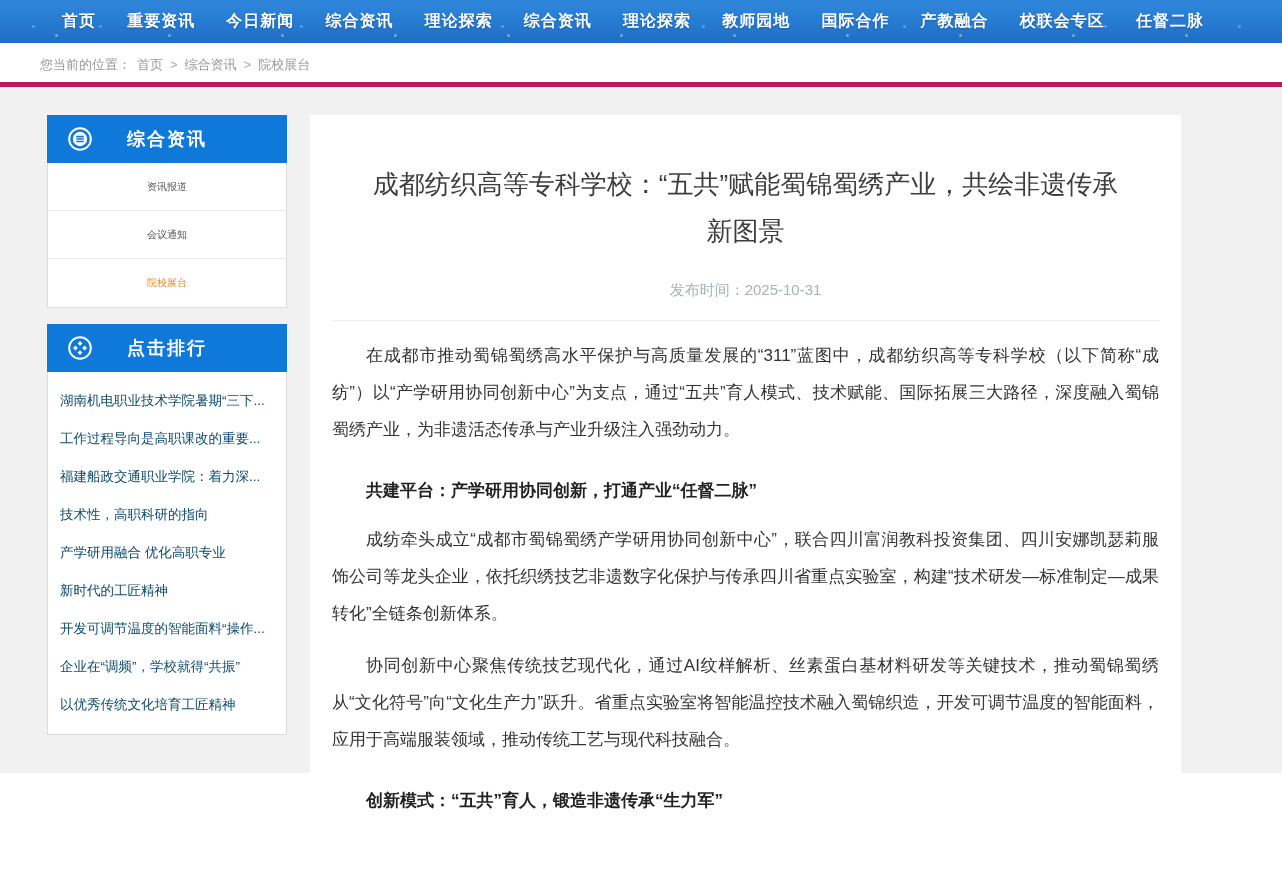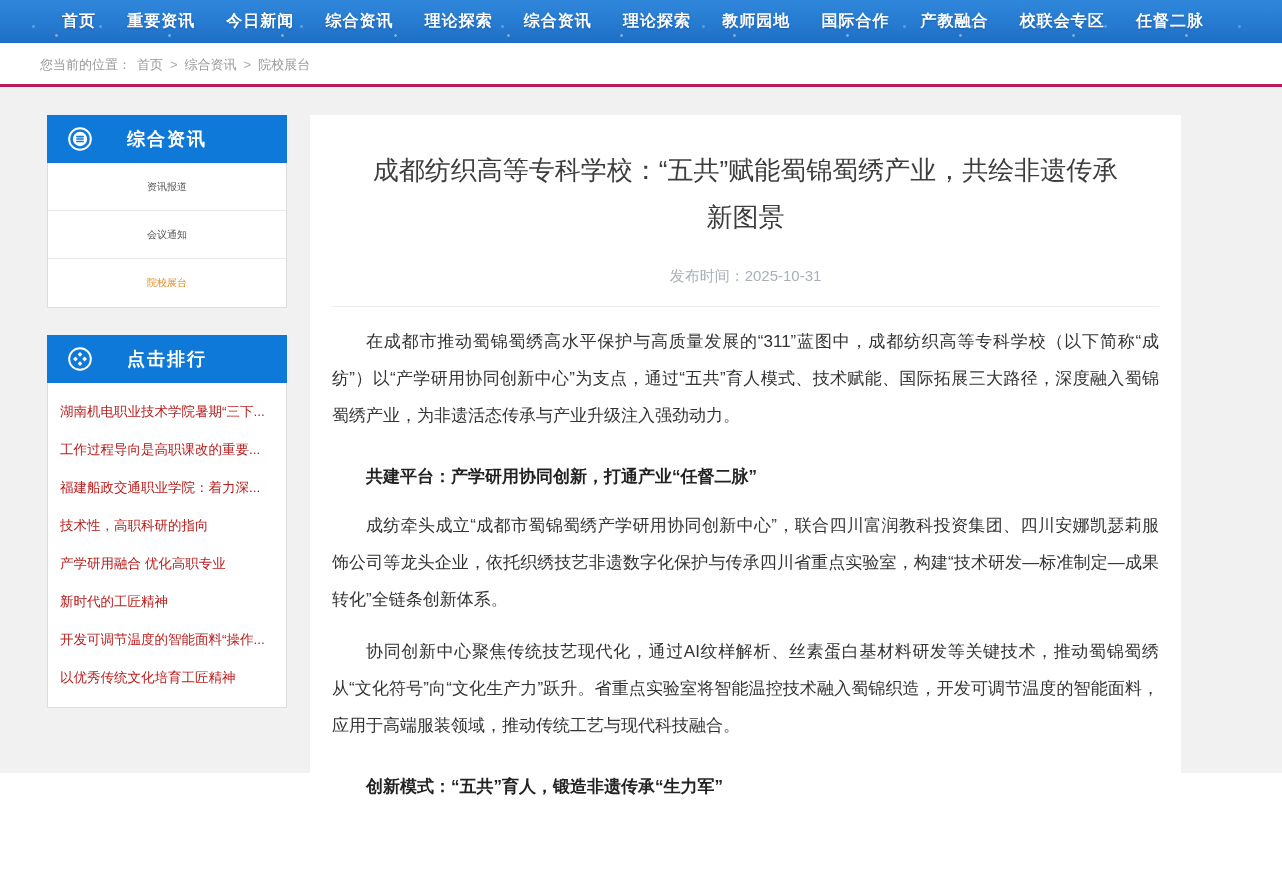--- a/index.html
+++ b/index.html
@@ -44,46 +44,46 @@
       linear-gradient(180deg,#2f87da 0%,#2579cf 60%,#1e6fc6 100%);
     background-size:113px 71px,67px 53px,100% 100%;
   }
   .nav-items{ display:flex; justify-content:space-between; align-items:center;
     height:100%; padding:0 78px 0 62px; }
   .nav-item{ color:#fff; font-size:16px; font-weight:600; text-decoration:none;
     cursor:pointer; letter-spacing:1px; text-shadow:0 1px 2px rgba(0,40,100,.35); }
 
   
   .breadcrumb-bar{ height:44px; line-height:44px; background:#fff; padding-left:40px;
-    font-size:13px; color:#999; border-bottom:3px solid #be185d; }
+    font-size:13px; color:#999; border-bottom:5px solid #be185d; }
   .bc-link{ color:#999; text-decoration:none; cursor:pointer; }
   .bc-sep{ margin:0 7px; color:#aaa; }
   .bc-label{ margin-right:6px; }
 
   
   .content{ display:flex; height:686px; background:#f1f1f1; padding:28px 45px 0 47px; }
   .sidebar{ width:240px; flex:none; }
   .side-head{ position:relative; height:48px; line-height:48px; background:#0e79d9;
     text-align:center; color:#fff; font-size:18px; font-weight:bold; letter-spacing:2px; }
   .icon-circle{ position:absolute; left:20px; top:50%; transform:translateY(-50%);
     width:26px; height:26px; }
   .icon-circle svg{ width:26px; height:26px; display:block; }
   .side-list{ background:#fff; border:1px solid #ddd; border-top:none; }
   .side-item{ display:block; height:48px; line-height:47px; text-align:center;
     font-size:10px; color:#555; text-decoration:none; cursor:pointer;
     border-bottom:1px solid #e8e8e8; }
   .side-item:last-child{ border-bottom:none; }
   .side-item.active{ color:#e8891d; }
-  .side-box.rank{ margin-top:27px;border-radius:30px; }
+  .side-box.rank{ margin-top:16px;border-radius:30px; }
   .rank-list{ background:#fff; border:1px solid #ddd; border-top:none; padding:10px 6px 10px 12px; }
-  .rank-item{ display:block; line-height:38px; font-size:13.5px; color:#b91c1c;
+  .rank-item{ display:block; line-height:38px; font-size:13.5px; color:#0c4a6e;
     text-decoration:none; cursor:pointer; white-space:nowrap; overflow:hidden; }
 
   
-  .article{ width:871px; flex:none; margin-left:23px; background:#fff; padding:32px 22px 30px; }
+  .article{ width:871px; flex:none; margin-left:23px; background:#fff; padding:46px 22px 30px; }
   .art-title{ font-size:26px; font-weight:normal; color:#3d3d3d; text-align:center;
     line-height:47px; padding:0 30px; }
   .art-date{ text-align:center; color:#a9b0b8; font-size:15px; margin-top:26px; }
   .art-divider{ border-top:1px solid #ececec; margin:20px 0 0; }
   .art-body{ padding-top:16px; font-size:17px; line-height:37px; color:#333;
     text-align:justify; }
   .art-block{ margin:0 0 15px; text-indent:2em; }
   .block-h{ font-weight:bold; color:#222; margin:24px 0 12px; }
 </style>
 </head>
@@ -158,20 +158,21 @@
         </div>
         <div class="rank-list">
 
         <a class="rank-item">湖南机电职业技术学院暑期“三下...</a>
             <a class="rank-item">工作过程导向是高职课改的重要...</a>
             <a class="rank-item">福建船政交通职业学院：着力深...</a>
             <a class="rank-item">技术性，高职科研的指向</a>
             <a class="rank-item">产学研用融合 优化高职专业</a>
             <a class="rank-item">新时代的工匠精神</a>
             <a class="rank-item">开发可调节温度的智能面料“操作...</a>
+            <a class="rank-item">企业在“调频”，学校就得“共振”</a>
             <a class="rank-item">以优秀传统文化培育工匠精神</a>
           </div>
       </section>
 
     </aside>
 
     <main class="article">
       <h1 class="art-title">成都纺织高等专科学校：“五共”赋能蜀锦蜀绣产业，共绘非遗传承新图景</h1>
       <div class="art-date">
         <span>发布时间：</span><span>2025-10-31</span>

